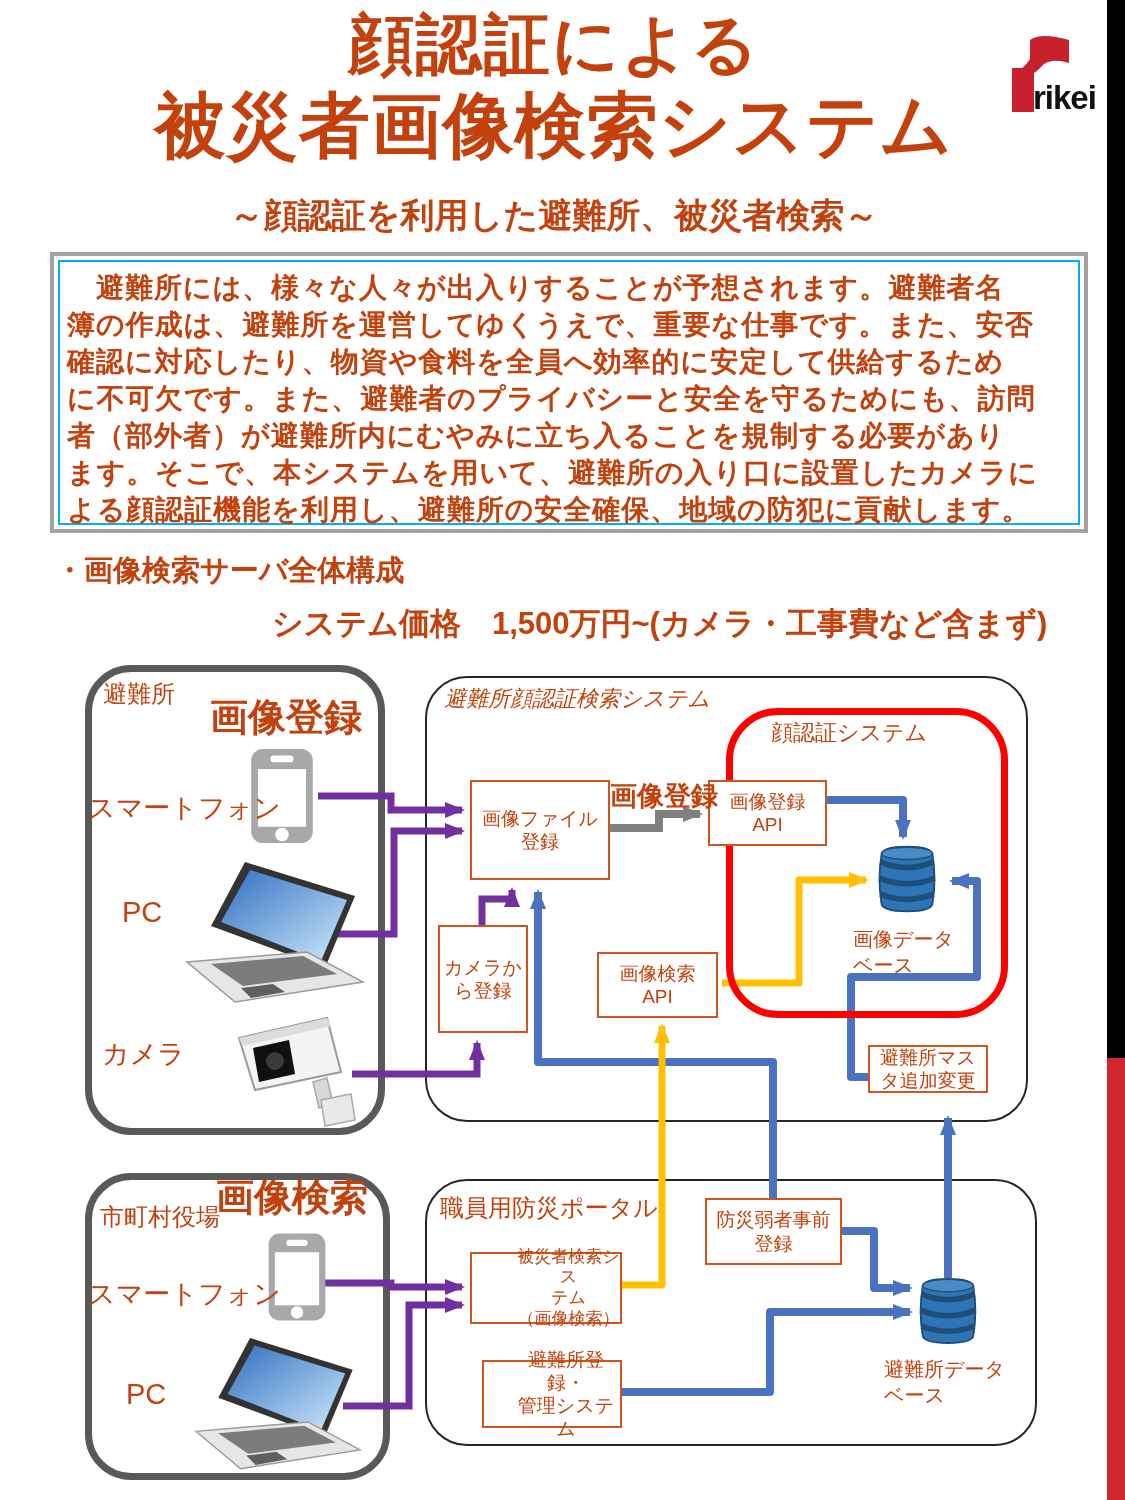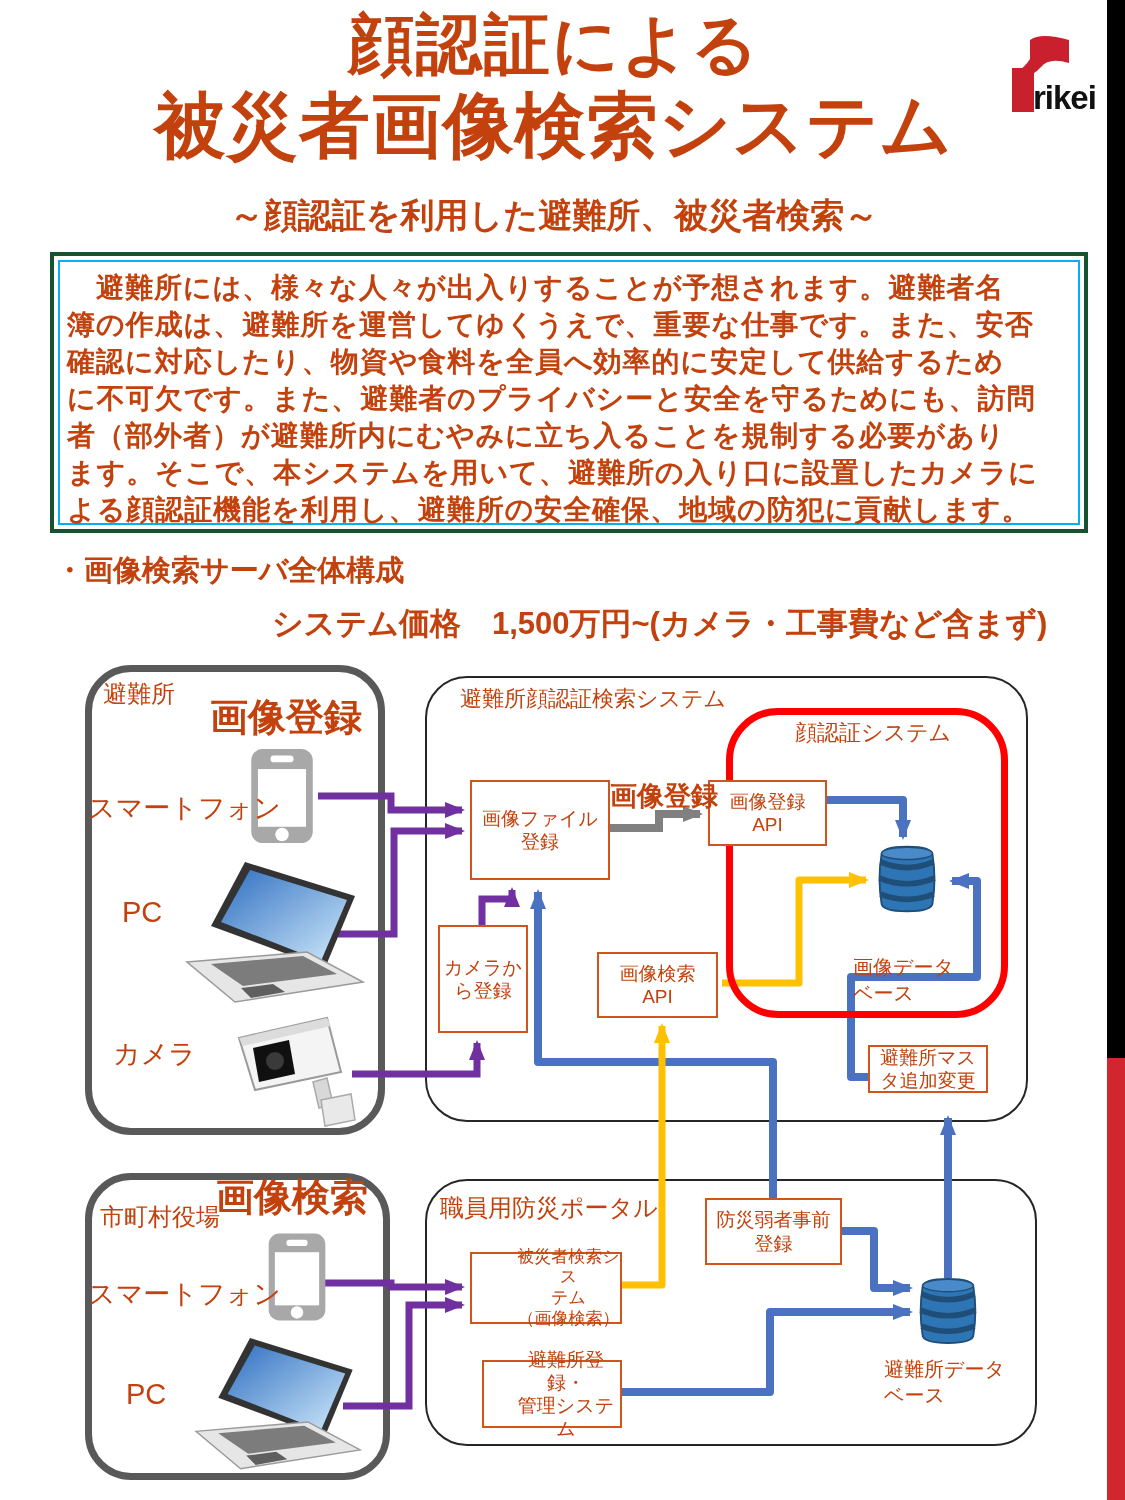--- a/index.html
+++ b/index.html
@@ -6,21 +6,21 @@
   .page{position:relative;width:1125px;height:1500px;background:#fff;overflow:hidden;
         font-family:"Liberation Sans",sans-serif;color:#c2410c;}
   .abs{position:absolute;}
   
   .title-wrap{left:0;top:10px;width:1108px;text-align:center;font-weight:bold;line-height:1.05;}
   .title-l1{font-size:66px;letter-spacing:2px;}
   .title-l2{font-size:71px;margin-top:10px;letter-spacing:1px;}
   .subtitle{left:0;top:193px;width:1108px;text-align:center;font-weight:bold;font-size:34px;}
   
   .intro{left:50px;top:252px;width:1038px;height:281px;box-sizing:border-box;
-         border:4px solid #14532d;box-shadow:inset 0 0 0 4px #fff, inset 0 0 0 6px #00b0f0;
+         border:4px solid #a3a3a3;box-shadow:inset 0 0 0 4px #fff, inset 0 0 0 6px #00b0f0;
          padding:13px 13px 0 13px;}
   .intro-line{font-size:28px;font-weight:bold;line-height:37px;letter-spacing:1px;white-space:pre;}
   .sec-heading{left:55px;top:551px;font-size:29px;font-weight:bold;}
   .price{left:272px;top:603px;font-size:31px;font-weight:bold;}
   
   .bar-black{left:1107px;top:0;width:18px;height:1058px;background:#000;}
   .bar-red{left:1107px;top:1058px;width:18px;height:442px;background:#d2262e;}
   
   .group{box-sizing:border-box;z-index:1;background:transparent;}
   .g-thick{border:7px solid #595959;border-radius:46px;}
@@ -129,24 +129,24 @@
 
     <g stroke="#808080" stroke-width="8" fill="none" stroke-linejoin="miter">
       <path d="M608 828 H659 V814 H700" marker-end="url(#mG)"></path>
     </g>
   </svg>
 
   <div class="abs glabel" style="left:103px;top:678px;">避難所</div>
   <div class="abs biglabel" style="left:210px;top:692px;">画像登録</div>
   <div class="abs devlabel" style="left:88px;top:790px;">スマートフォン</div>
   <div class="abs pclabel" style="left:122px;top:896px;">PC</div>
-  <div class="abs devlabel" style="left:113px;top:1036px;">カメラ</div>
-
-  <div class="abs syslabel" style="left:460px;top:684px;">避難所顔認証検索システム</div>
-  <div class="abs syslabel" style="left:795px;top:718px;text-align:center;">顔認証システム</div>
+  <div class="abs devlabel" style="left:102px;top:1036px;">カメラ</div>
+
+  <div class="abs syslabel" style="left:444px;top:684px;font-style:italic;">避難所顔認証検索システム</div>
+  <div class="abs syslabel" style="left:771px;top:718px;text-align:center;">顔認証システム</div>
   <div class="abs glabel" style="left:440px;top:1192px;">職員用防災ポータル</div>
 
   <div class="abs glabel" style="left:100px;top:1201px;">市町村役場</div>
   <div class="abs biglabel" style="left:216px;top:1172px;">画像検索</div>
   <div class="abs devlabel" style="left:88px;top:1276px;">スマートフォン</div>
   <div class="abs pclabel" style="left:126px;top:1378px;">PC</div>
 
   <div class="abs edgelabel" style="left:610px;top:778px;">画像登録</div>
 
   <div class="abs node" style="left:470px;top:780px;width:140px;height:100px;">画像ファイル
@@ -167,21 +167,21 @@
   <div class="abs node" style="left:482px;top:1360px;width:140px;height:68px;padding-left:28px;">避難所登録・
 管理システム</div>
 
   <svg class="abs icon" style="left:873px;top:843px;" width="68" height="72" viewBox="0 0 70 76">
     <path d="M8,13 Q8,4 35,4 Q62,4 62,13 Q66,38 62,63 Q62,72 35,72 Q8,72 8,63 Q4,38 8,13 Z" fill="#2e75b6" stroke="#1f4e79" stroke-width="2"></path>
     <path d="M7,20 Q35,32 63,20" stroke="#1f4e79" stroke-width="6" fill="none"></path>
     <path d="M6,37 Q35,49 64,37" stroke="#1f4e79" stroke-width="6" fill="none"></path>
     <path d="M7,54 Q35,65 63,54" stroke="#1f4e79" stroke-width="6" fill="none"></path>
     <ellipse cx="35" cy="11" rx="27" ry="6.5" fill="#4a8ac9" stroke="#1f4e79" stroke-width="1.5"></ellipse>
   </svg>
-  <div class="abs dblabel" style="left:853px;top:926px;margin-top:28px;">画像データ
+  <div class="abs dblabel" style="left:853px;top:926px;">画像データ
 ベース</div>
 
   <svg class="abs icon" style="left:915px;top:1274px;" width="66" height="74" viewBox="0 0 70 76">
     <path d="M8,13 Q8,4 35,4 Q62,4 62,13 Q66,38 62,63 Q62,72 35,72 Q8,72 8,63 Q4,38 8,13 Z" fill="#2e75b6" stroke="#1f4e79" stroke-width="2"></path>
     <path d="M7,20 Q35,32 63,20" stroke="#1f4e79" stroke-width="6" fill="none"></path>
     <path d="M6,37 Q35,49 64,37" stroke="#1f4e79" stroke-width="6" fill="none"></path>
     <path d="M7,54 Q35,65 63,54" stroke="#1f4e79" stroke-width="6" fill="none"></path>
     <ellipse cx="35" cy="11" rx="27" ry="6.5" fill="#4a8ac9" stroke="#1f4e79" stroke-width="1.5"></ellipse>
   </svg>
   <div class="abs dblabel" style="left:884px;top:1356px;">避難所データ

